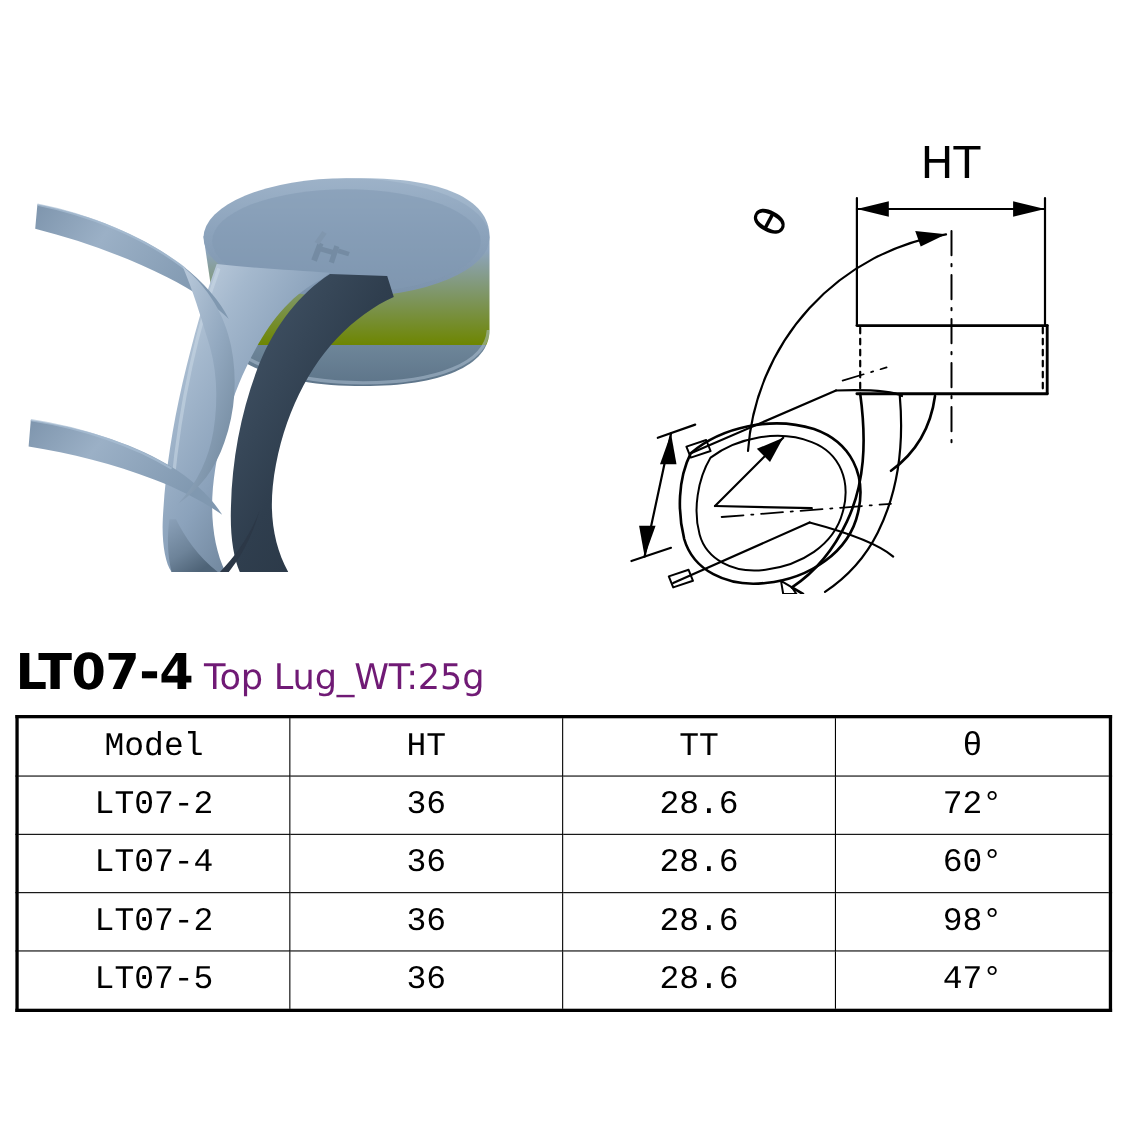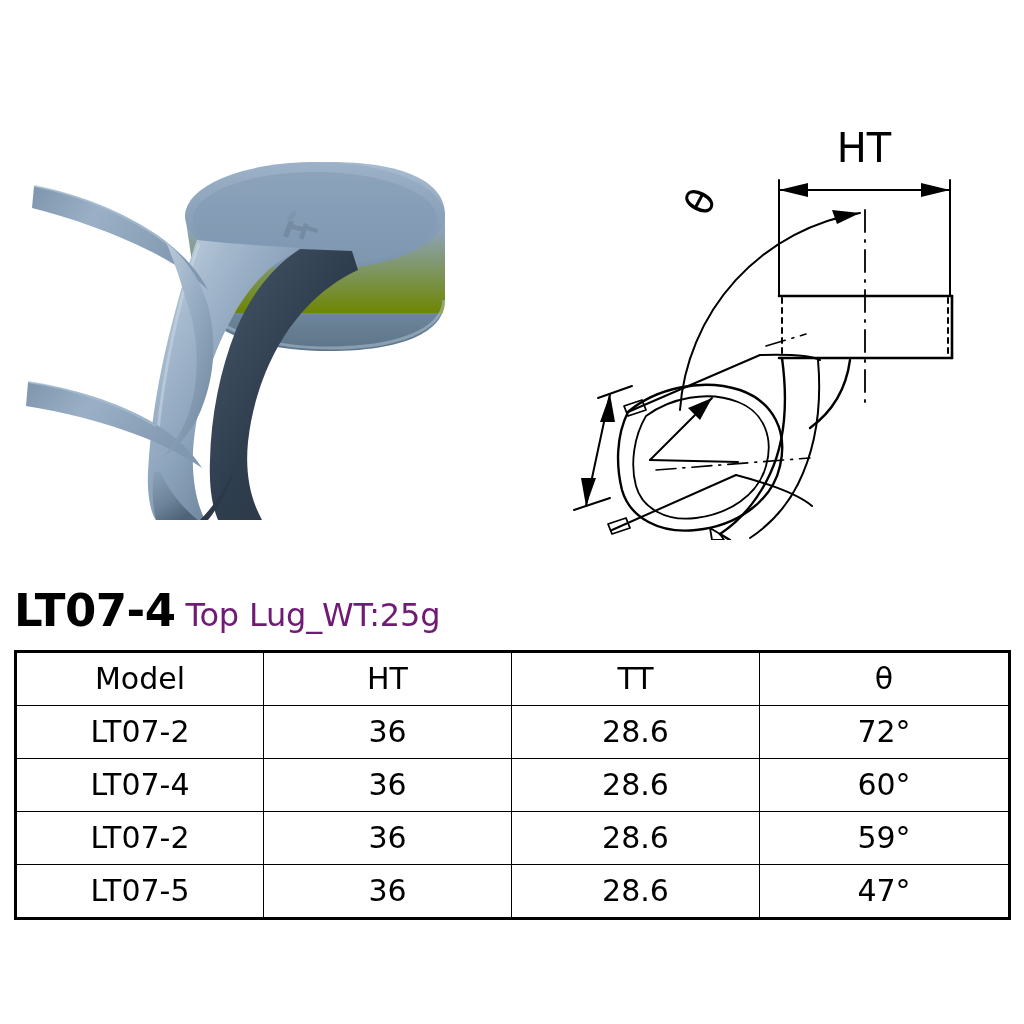--- a/index.html
+++ b/index.html
@@ -26,20 +26,21 @@
   #title-desc{
     font-size:32px;font-weight:normal;color:#701a75;
     letter-spacing:-0.2px;line-height:1;
   }
 
   
   #spec-table{
     position:absolute;left:14px;top:650px;width:994px;
     border-collapse:collapse;table-layout:fixed;
     border:3px solid #000;
+    font-family:Liberation Mono, monospace;
   }
   #spec-table td{
     border:1.5px solid #000;
     text-align:center;vertical-align:middle;
     font-size:30px;color:#000;height:52px;padding:0;
     line-height:1;
   }
   #spec-table tr.header-row td{font-size:30px;}
   #spec-table col.c-model{width:248px;}
   #spec-table col.c-ht{width:248px;}
@@ -310,21 +311,21 @@
       <tr>
         <td>LT07-4</td>
         <td>36</td>
         <td>28.6</td>
         <td>60°</td>
       </tr>
       <tr>
         <td>LT07-2</td>
         <td>36</td>
         <td>28.6</td>
-        <td>59°</td>
+        <td>98°</td>
       </tr>
       <tr>
         <td>LT07-5</td>
         <td>36</td>
         <td>28.6</td>
         <td>47°</td>
       </tr>
     </tbody>
   </table>
 

